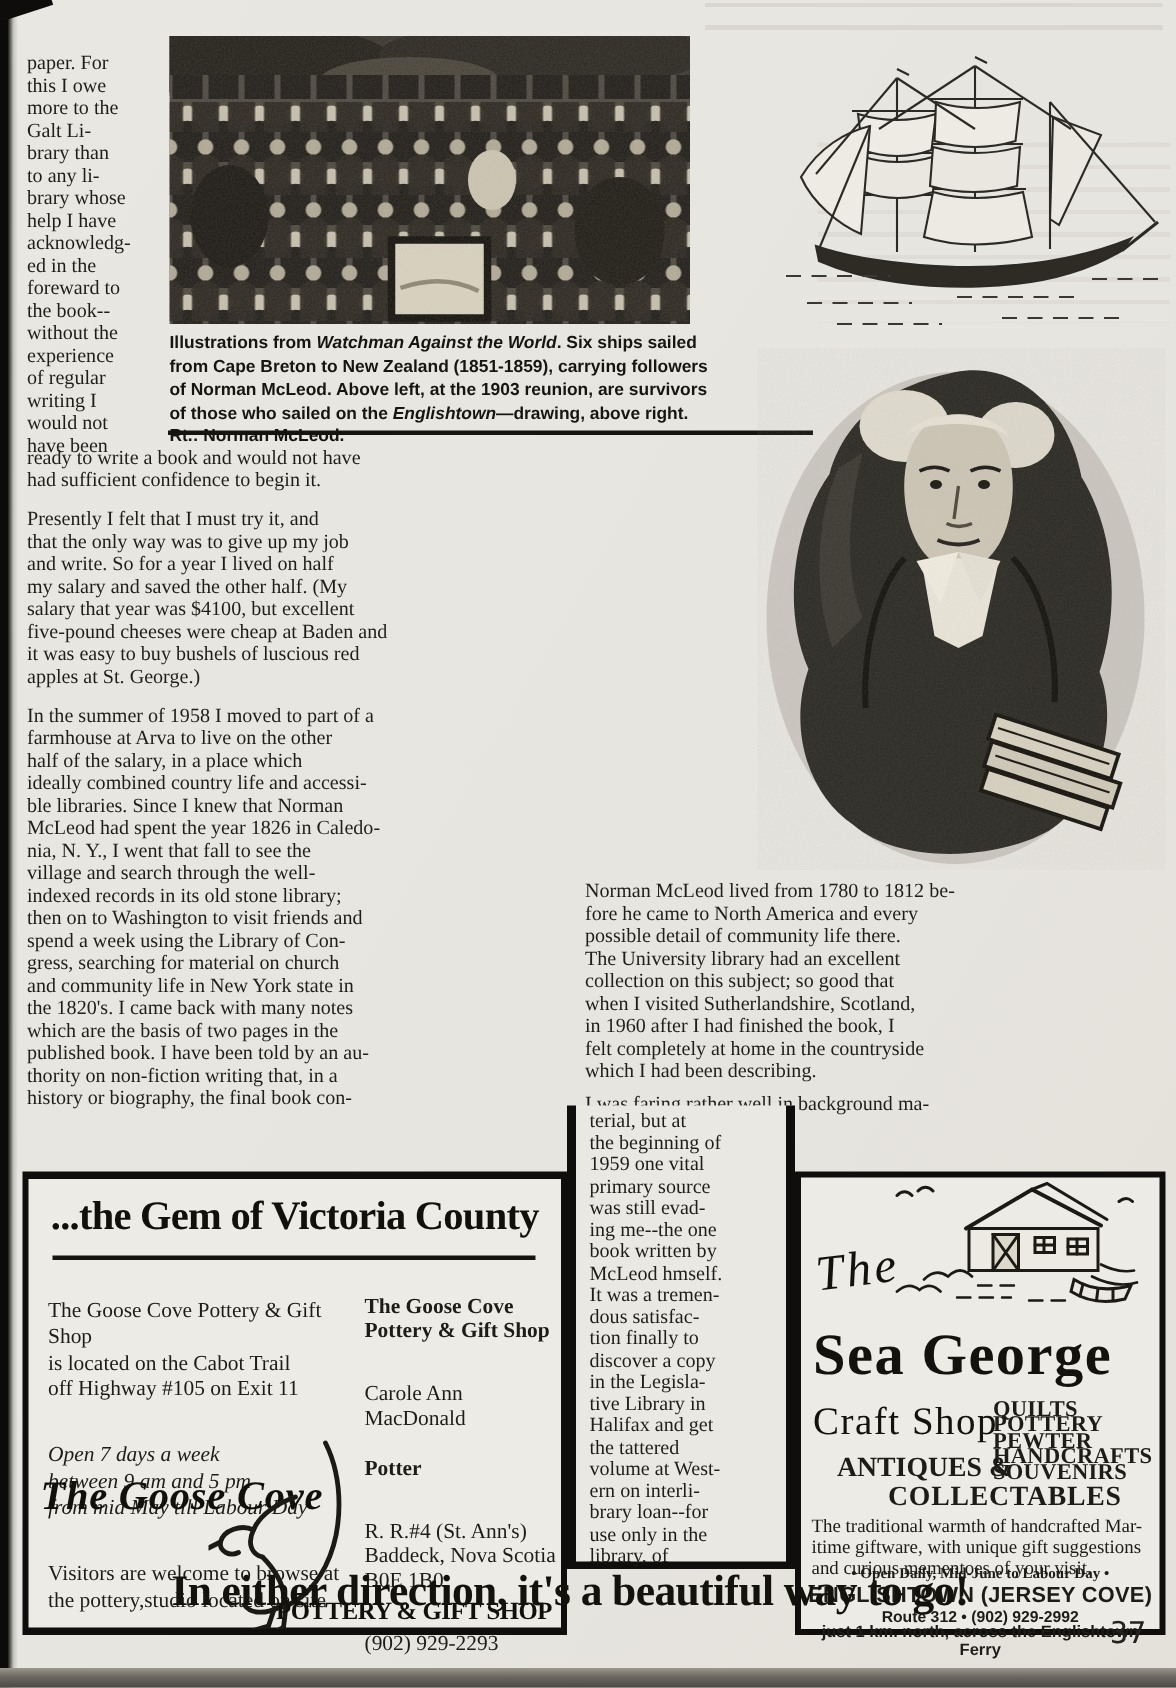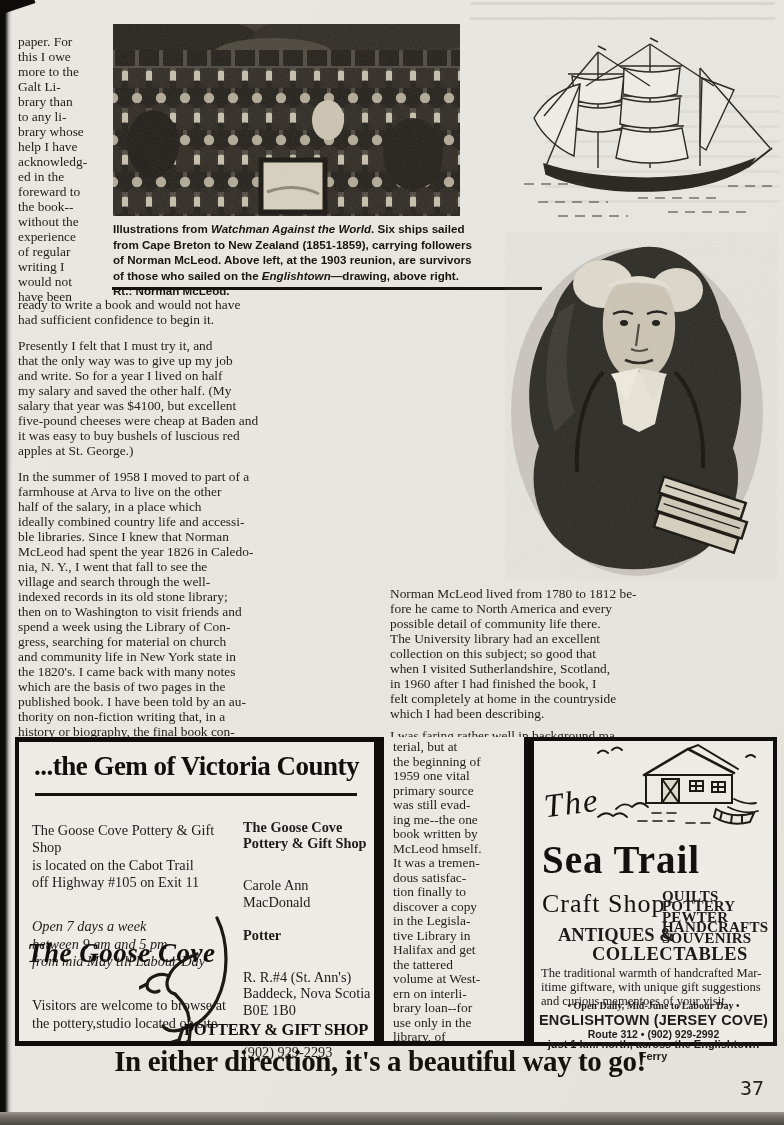--- a/index.html
+++ b/index.html
@@ -33,21 +33,21 @@
   .img-box{position:absolute;}
   svg{display:block;}
 
   
   .mid-box{position:absolute;left:378px;top:737px;width:152px;height:309px;box-sizing:border-box;
     border-left:6px solid #0f0e0c;border-right:6px solid #0f0e0c;border-bottom:5px solid #0f0e0c;
     background:#eae8e2;}
   .mid-box .mono{position:absolute;left:9px;top:3px;width:133px;line-height:14.5px;}
 
   
-  .ad{position:absolute;box-sizing:border-box;border:4px solid #0f0e0c;background:#edebe5;}
+  .ad{position:absolute;box-sizing:border-box;border:4px solid #0f0e0c;background:#edebe5;margin-top:44px;}
   .ad-goose{left:15px;top:737px;width:363px;height:309px;border-width:5px 4px 5px 4px;}
   .ad-sea{left:530px;top:737px;width:247px;height:309px;}
 
   .gem-headline{position:absolute;left:0;top:9px;width:100%;text-align:center;
     font-weight:bold;font-size:27px;letter-spacing:-.5px;color:#12100c;}
   .gem-rule{position:absolute;left:16px;top:51px;width:322px;height:3px;background:#16140f;}
   .gc-left{position:absolute;left:13px;top:62px;width:210px;font-size:14.3px;line-height:17.5px;white-space:pre-line;}
   .gc-left .blk{margin-bottom:9px;}
   .gc-hours{font-style:italic;}
   .gc-right{position:absolute;left:224px;top:60px;width:130px;font-size:14.3px;line-height:16.5px;white-space:pre-line;}
@@ -351,21 +351,21 @@
             <path d="M132,39 V49 M126,44 H139"></path>
           <path d="M30,66 q8,-8 16,-2 q8,-8 16,0 M12,74 q8,-7 15,-1 q7,-6 14,1" stroke-width="1.8"></path>
           <path d="M148,56 q12,6 22,4 M142,64 q16,8 30,4" stroke-width="1.8"></path>
           <path d="M130,66 Q146,76 168,70 L164,79 Q144,84 128,74 Z" fill="#e9e7df"></path>
           <path d="M136,69 L134,77 M146,72 L145,80 M156,73 L156,79"></path>
           <path d="M66,70 H96 M52,78 H88 M100,80 H126" stroke-width="1.6" stroke-dasharray="9 6"></path>
         </g>
       </svg>
     </div>
     <div class="ss-the">The</div>
-    <div class="ss-name">Sea Trail</div>
+    <div class="ss-name">Sea George</div>
     <div class="ss-sub">Craft Shop</div>
     <div class="ss-items">
       <div>QUILTS</div>
       <div>POTTERY</div>
       <div>PEWTER</div>
       <div>HANDCRAFTS</div>
       <div>SOUVENIRS</div>
     </div>
     <div class="ss-cat1">ANTIQUES &amp;</div>
     <div class="ss-cat2">COLLECTABLES</div>

